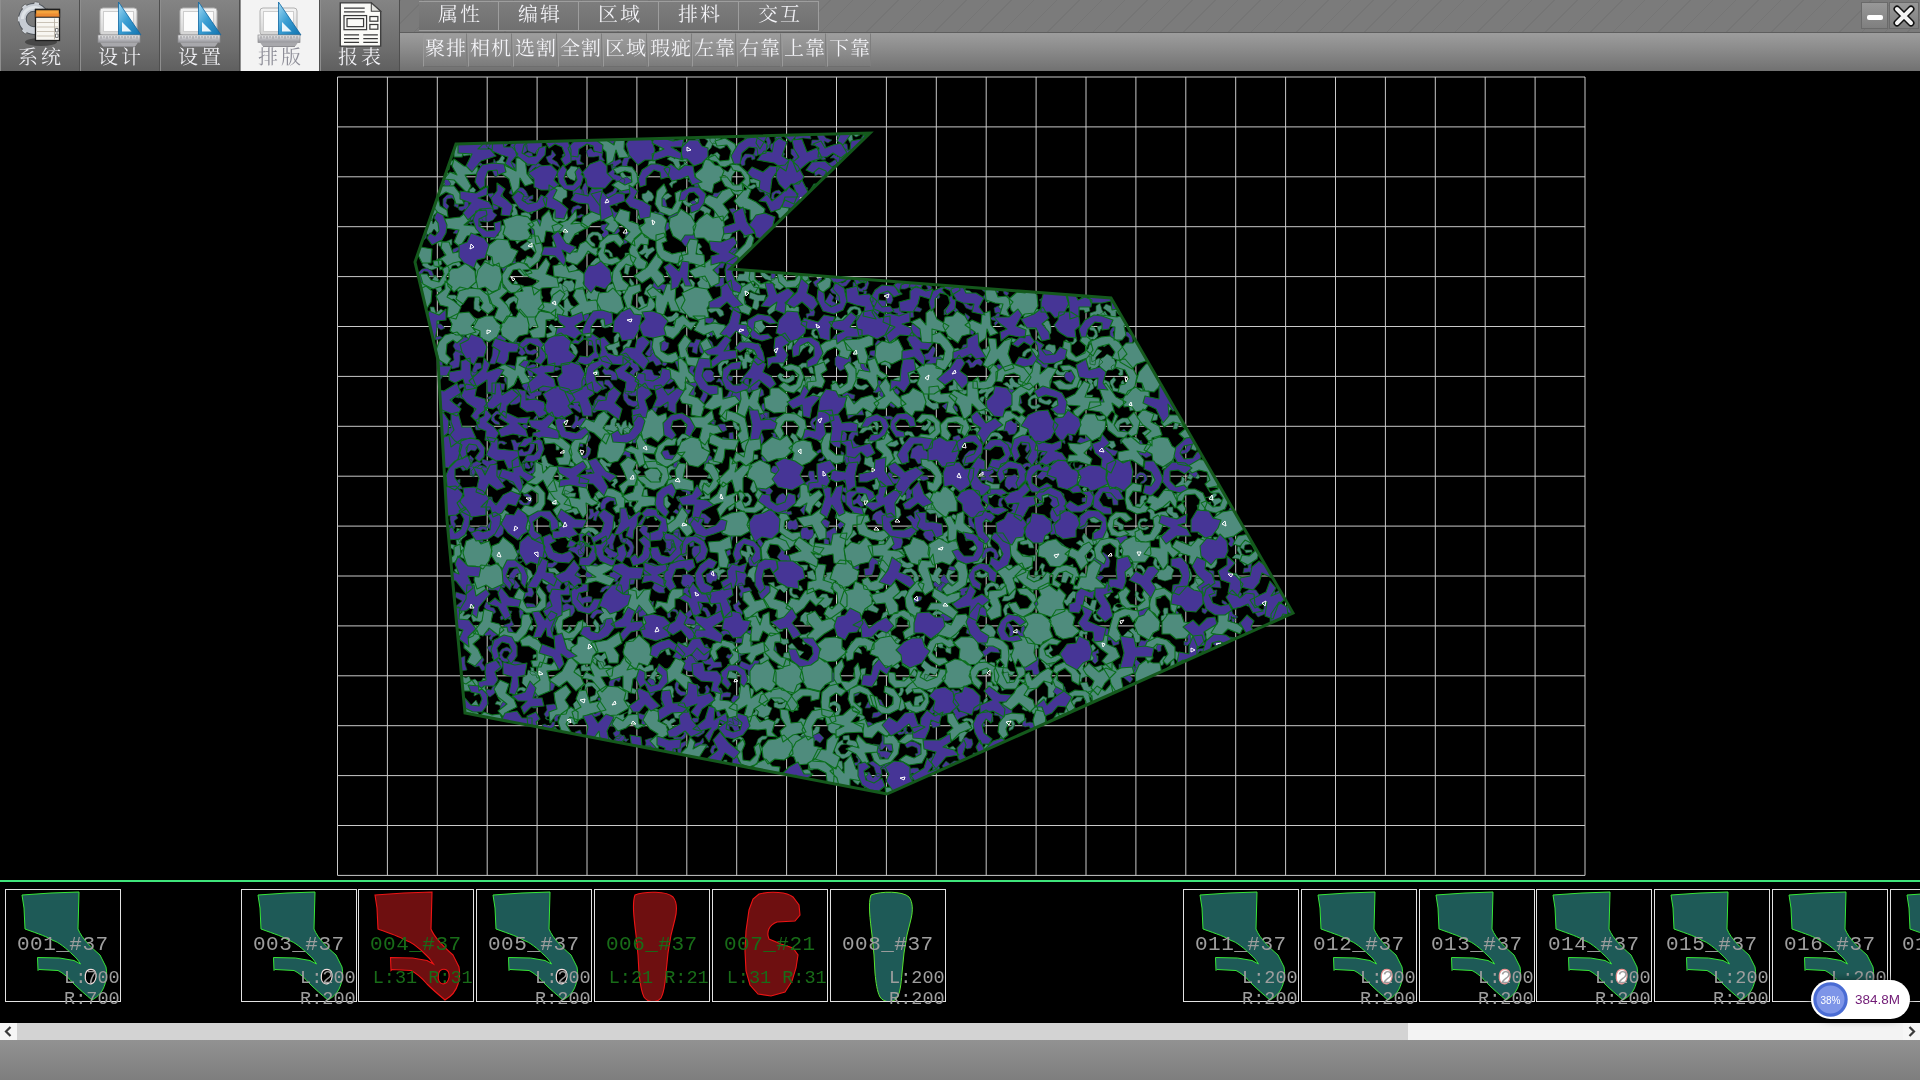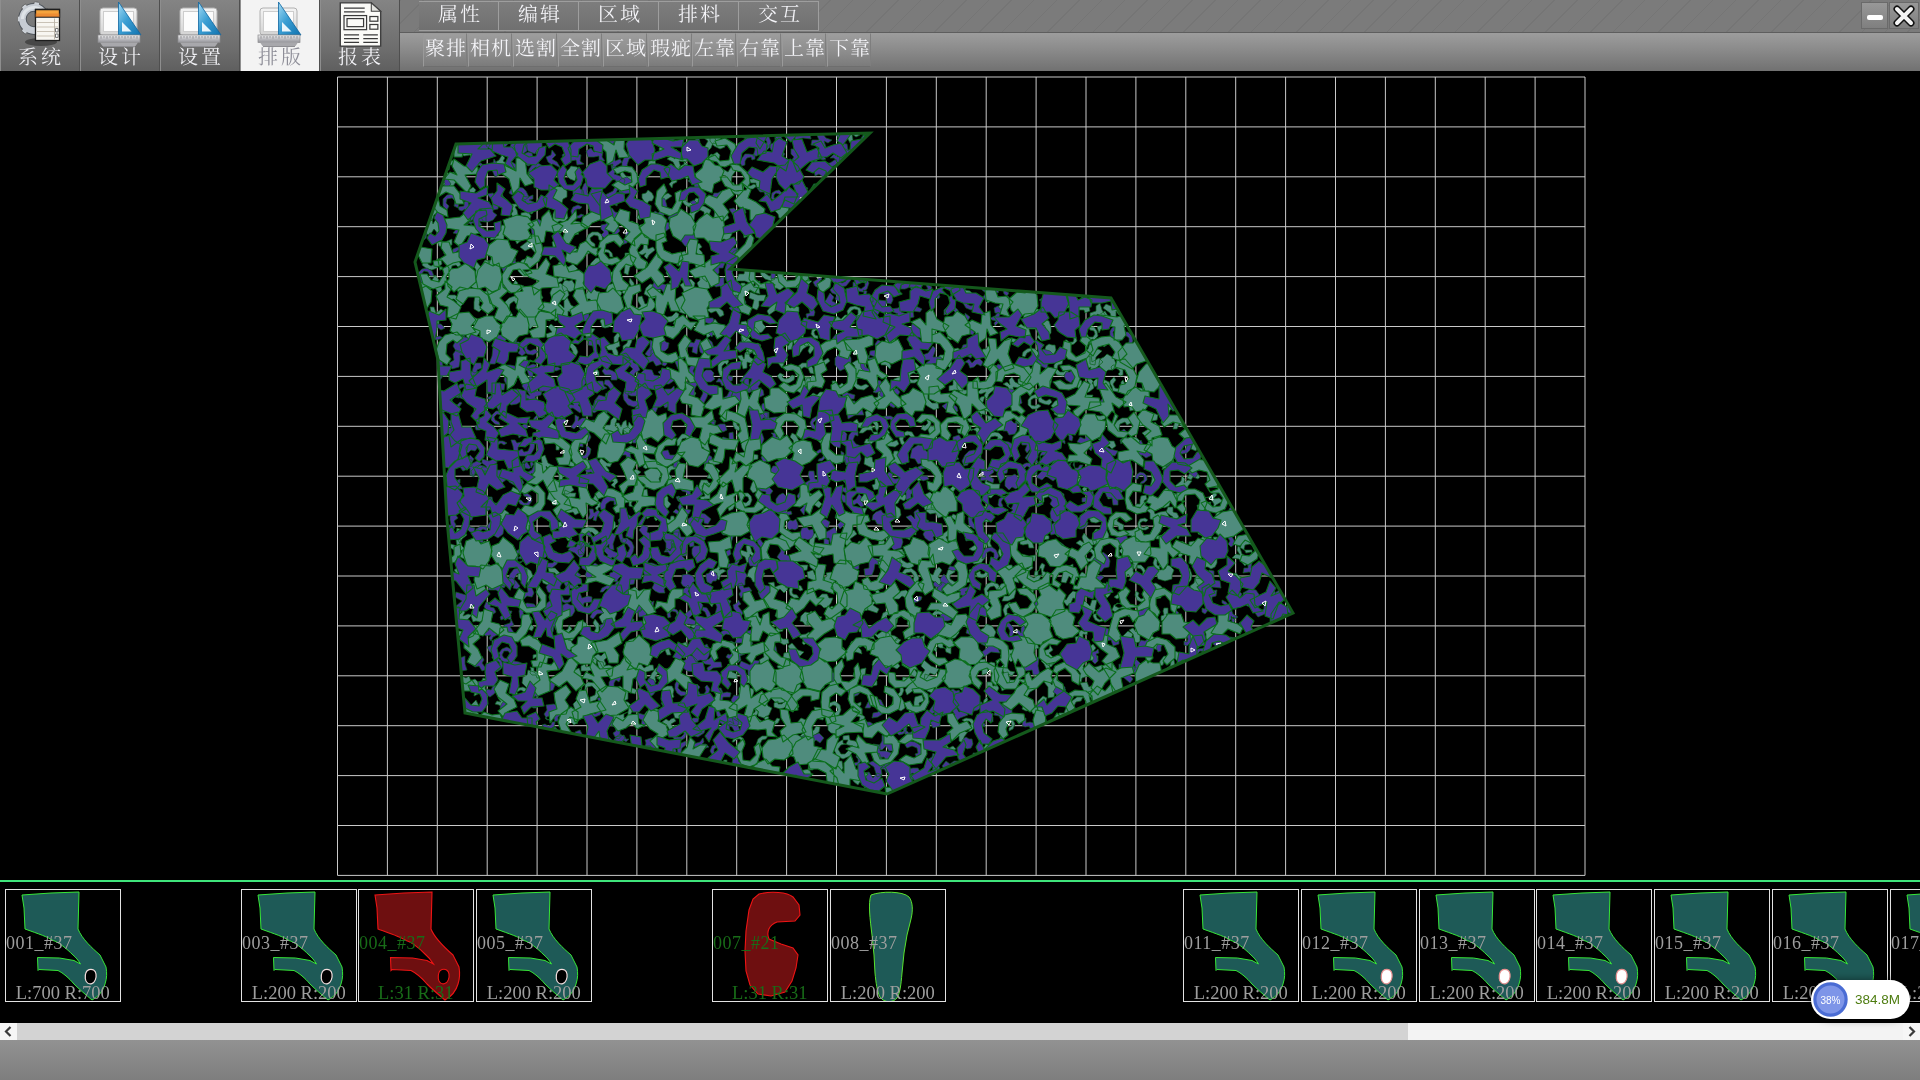--- a/index.html
+++ b/index.html
@@ -12,29 +12,29 @@
 .blabel{position:absolute;left:0;right:0;top:47.5px;margin:0 auto}
 .m1{position:absolute;top:1px;width:80px;height:30px;background:linear-gradient(#7d7d7d,#707070);border:1px solid #9e9e9e;border-left:none}
 .m1:first-of-type{border-left:1px solid #9e9e9e}
 .mlabel{position:absolute;left:0;right:0;top:50%;transform:translateY(-54%);margin:0 auto}
 .m2{position:absolute;top:33px;width:44px;height:34px;background:linear-gradient(#9d9d9d,#8f8f8f 50%,#7b7b7b);border:1px solid #9a9a9a;border-bottom-color:#6e6e6e;border-right-color:#7e7e7e}
 #minb{position:absolute;left:1861px;top:2px;width:27px;height:27px;background:linear-gradient(#989898,#7f7f7f);border:1px solid #6a6a6a}
 #minbar{position:absolute;left:5px;top:12px;width:16px;height:5px;background:#fff;border-radius:2px}
 #closeb{position:absolute;left:1889px;top:2px;width:30px;height:27px;background:linear-gradient(#989898,#7f7f7f);border:1px solid #6a6a6a}
 #greenline{position:absolute;left:0;top:879.5px;width:1920px;height:2.5px;background:#3fe47b}
 .cell{position:absolute;top:889px;width:115.6px;height:113px;background:#000;border:1.5px solid #e2e2e2}
-.cnum{position:absolute;left:0;right:0;top:43px;text-align:left;font-family:Liberation Serif, serif;font-size:18px;letter-spacing:0.5px}
-.clr{position:absolute;left:0;right:0;top:93px;text-align:center;font-family:Liberation Serif, serif;font-size:18.5px}
+.cnum{position:absolute;left:0;right:0;top:43px;text-align:center;font-family:Liberation Mono, monospace;font-size:21px;letter-spacing:0.5px}
+.clr{position:absolute;left:0;right:0;top:78px;text-align:right;font-family:Liberation Mono, monospace;font-size:18.5px}
 .wtx{color:#9e9e9e}.gtx{color:#186c18}
 #sbar{position:absolute;left:0;top:1023px;width:1920px;height:17px;background:#f3f3f3}
 .sarr{position:absolute;top:0;height:17px;background:#f6f6f6}
 #sthumb{position:absolute;left:17px;top:0;width:1391px;height:17px;background:#d3d3d3}
 #botbar{position:absolute;left:0;top:1040px;width:1920px;height:40px;background:linear-gradient(#929292,#7e7e7e)}
 #badge{position:absolute;left:1811px;top:980px;width:99px;height:39px;background:#fff;border-radius:19.5px;box-shadow:0 0 8px rgba(0,0,0,0.5)}
-#mem{position:absolute;left:44px;top:12px;font-size:13.5px;color:#4d7c0f}
+#mem{position:absolute;left:44px;top:12px;font-size:13.5px;color:#701a75}
 </style></head><body>
 <div id="page">
     <div id="toolbar">
       <div id="strip1"></div>
       <div id="strip2"></div>
       <div class="bigbtn" style="left:0px">
         <div class="bicon">
           <svg width="44" height="46" viewBox="0 0 44 46" style="display:block">
 <g transform="translate(16,18)">
 <circle r="11.6" fill="none" stroke="#50565c" stroke-width="8.6"></circle>
@@ -438,20 +438,27 @@
       <div class="clr gtx">L:31 R:31</div>
     </div>
     <div class="cell" style="left:476px">
       <svg width="113" height="110" viewBox="0 0 113 110" style="position:absolute;left:0;top:1px">
         <path d="M16,4 L45,2 73,1 L72,38 C76,48 86,57 94,64 L100,76 C101,82 101,87 99,93 C97,100 93,105 86,109 C80,104 73,98 68,93 C63,87 57,82 52,79.5 L33,78.5 L32,79.5 L31.5,66.5 L53.5,67 L68,69.5 L74.5,73 C72,69 70,66.5 67,64 C61,58 52,50.5 47,49.5 C42,46 33,43 19,38 L18,17 Z" fill="#1e5a57" stroke="#37e637" stroke-width="1.0"></path>
         <path d="M83,78.6 C86.5,77.5 89.5,79.5 90,83 C90.6,87 89,91.5 85.8,92.6 C82.5,93.7 79.6,91.3 79.3,87.5 C79,84 80,79.8 83,78.6 Z" fill="#000" stroke="#f2dede" stroke-width="1.2"></path>
       </svg>
       <div class="cnum wtx">005_#37</div>
       <div class="clr wtx">L:200 R:200</div>
     </div>
+    <div class="cell" style="left:594px">
+      <svg width="113" height="110" viewBox="0 0 113 110" style="position:absolute;left:0;top:1px">
+        <path d="M40,4 C50,0 72,0 78,6 C82,11 82,20 80,28 L76,44 L73,62 L71,82 C70,94 69,102 66,107 C62,112 53,112 49,106 C46,100 45,92 44,82 L43,64 L41,44 C39,28 37,12 40,4 Z" fill="#6e0f10" stroke="#ee1414" stroke-width="1.1"></path>
+      </svg>
+      <div class="cnum gtx">006_#37</div>
+      <div class="clr gtx">L:21 R:21</div>
+    </div>
     <div class="cell" style="left:712px">
       <svg width="113" height="110" viewBox="0 0 113 110" style="position:absolute;left:0;top:1px">
         <path d="M46,3 C58,0 74,1 80,6 L86,14 L87,24 L82,30 L64,31 C56,34 53,41 56,48 L68,53 L80,57 L85,64 L83,77 L79,90 L72,101 L58,105 L45,103 L37,94 L33,80 L32,60 L33,40 L36,19 L40,8 Z" fill="#6e0f10" stroke="#ee1414" stroke-width="1.1"></path>
       </svg>
       <div class="cnum gtx">007_#21</div>
       <div class="clr gtx">L:31 R:31</div>
     </div>
     <div class="cell" style="left:830px">
       <svg width="113" height="110" viewBox="0 0 113 110" style="position:absolute;left:0;top:1px">
         <path d="M40,4 C50,0 72,0 78,6 C82,11 82,20 80,28 L76,44 L73,62 L71,82 C70,94 69,102 66,107 C62,112 53,112 49,106 C46,100 45,92 44,82 L43,64 L41,44 C39,28 37,12 40,4 Z" fill="#1e5a57" stroke="#58e42e" stroke-width="1.0"></path>

